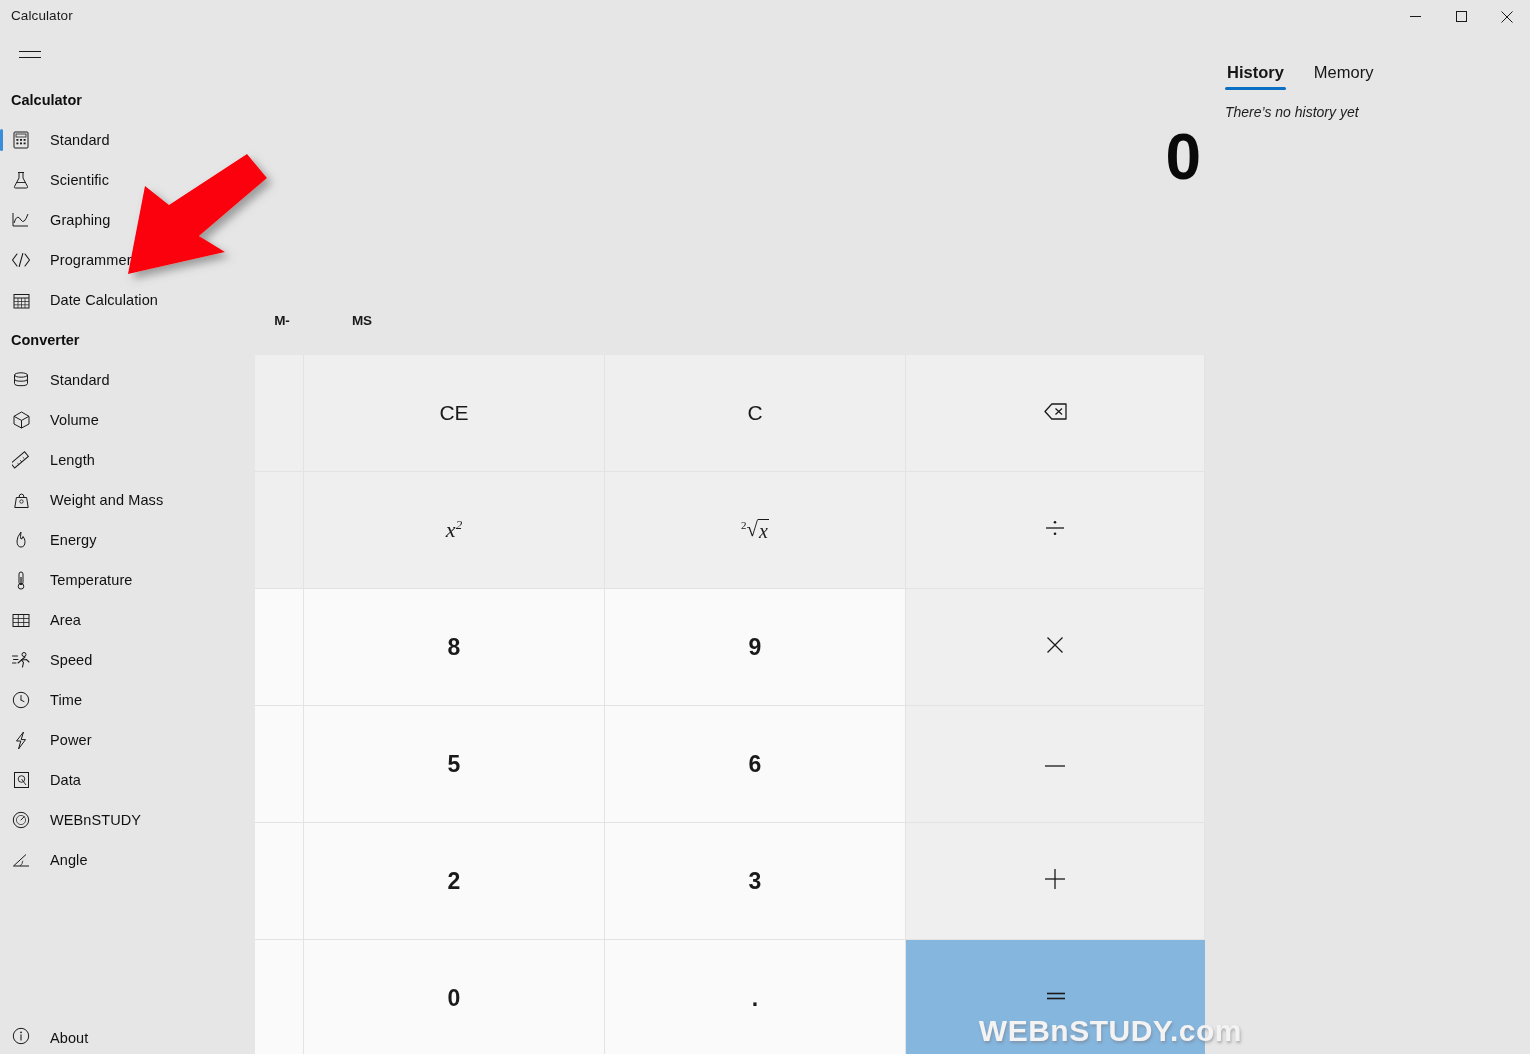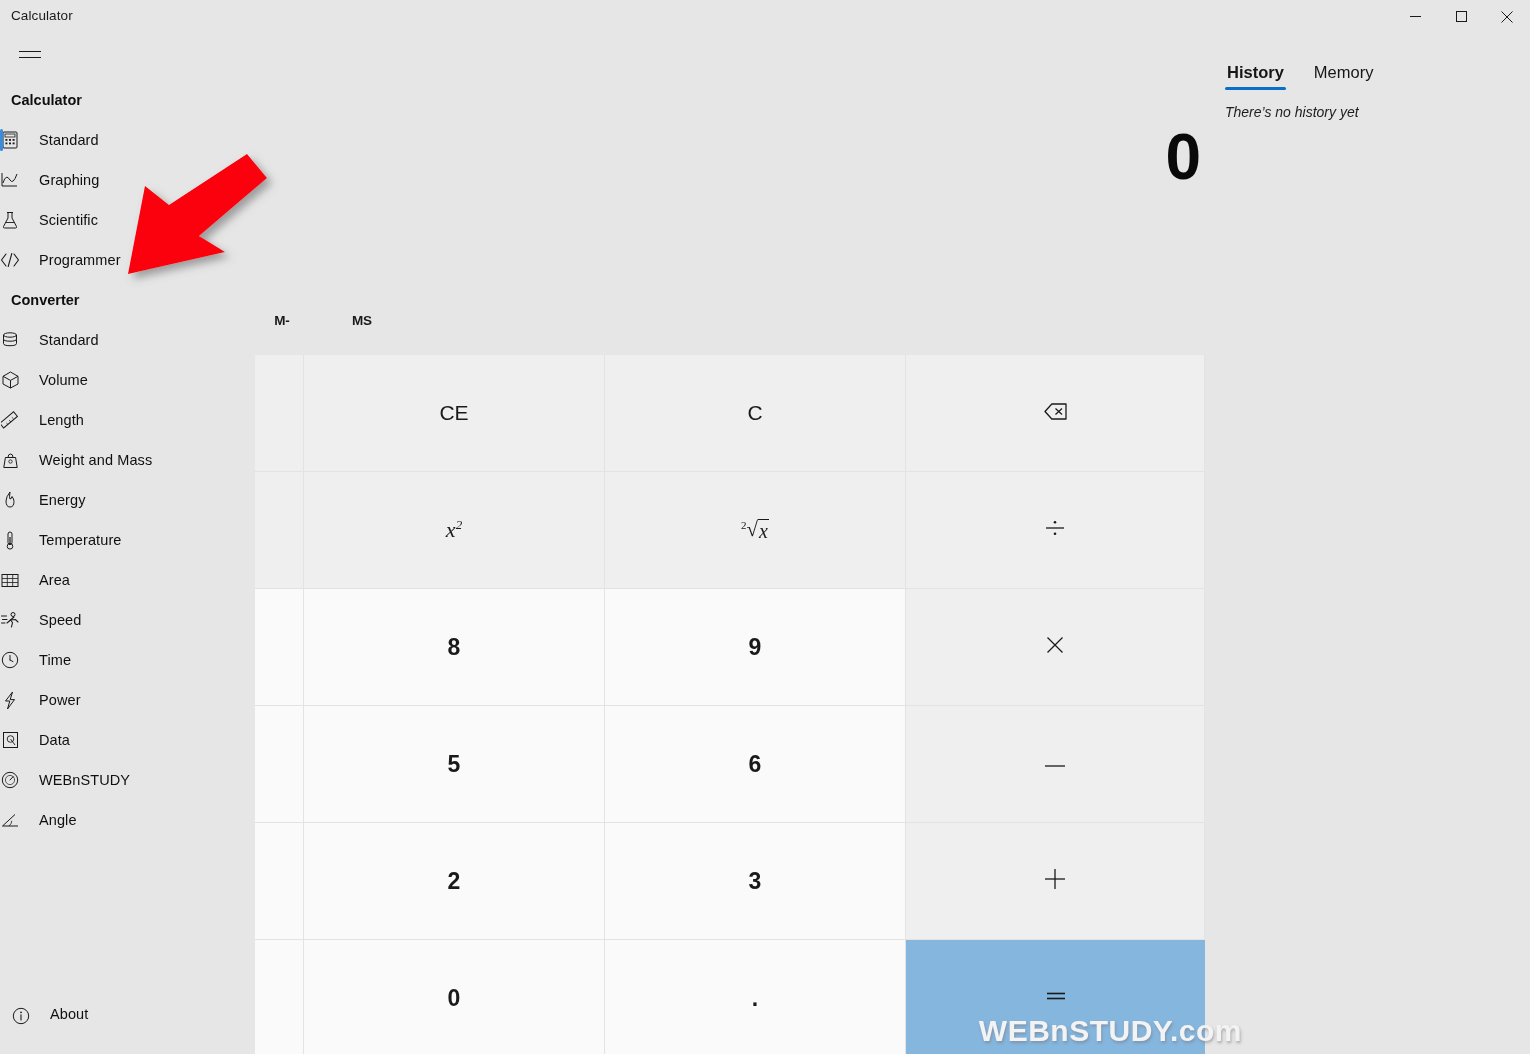--- a/index.html
+++ b/index.html
@@ -49,37 +49,37 @@
     width: 255px; height: 974px;
     background: #e6e6e6;
   }
   .nav-header {
     font-size: 14.5px; font-weight: bold; color: #0f0f0f;
     padding-left: 11px; height: 40px; line-height: 40px;
   }
   .nav-item {
     position: relative;
     height: 40px; display: flex; align-items: center;
-    color: #111;
+    padding-left: 11px; color: #111;
   }
   .nav-item .sel {
     position: absolute; left: 0; top: 9px;
     width: 3px; height: 22px; background: #3a8ddb; border-radius: 2px;
   }
   .nav-icon {
     width: 20px; height: 20px; margin-right: 19px;
     display: flex; align-items: center; justify-content: center;
     flex: 0 0 20px;
   }
   .nav-icon svg { display: block; }
   .nav-label { font-size: 14.5px; color: #101010; letter-spacing: .1px; }
 
   .about-item {
     position: absolute; left: 0; bottom: 8px;
-    width: 255px; height: 40px; display: flex; align-items: flex-start;
+    width: 255px; height: 40px; display: flex; align-items: flex-end;
     padding-left: 11px;
   }
 
   
   .main {
     position: absolute; left: 255px; top: 34px;
     width: 960px; height: 1020px;
   }
   .mem-row {
     position: absolute; left: 0; top: 264px; width: 960px; height: 56px;
@@ -226,51 +226,65 @@
           <rect x="3.4" y="11.5" width="2" height="1.8" fill="#1a1a1a"></rect>
           <rect x="7" y="11.5" width="2" height="1.8" fill="#1a1a1a"></rect>
           <rect x="10.6" y="11.5" width="2" height="1.8" fill="#1a1a1a"></rect>
         </svg>
       </span>
       <span class="nav-label">Standard</span>
     </div>
 
     <div class="nav-item">
       <span class="nav-icon">
+        <svg width="18" height="19" viewBox="0 0 18 19">
+          <path d="M7 1.5 L7 7 L2.5 15.5 Q2 17 3.6 17 L14.4 17 Q16 17 15.5 15.5 L11 7 L11 1.5" fill="none" stroke="#1a1a1a" stroke-width="1"></path>
+          <line x1="6" y1="1.5" x2="12" y2="1.5" stroke="#1a1a1a" stroke-width="1"></line>
+          <line x1="4.6" y1="11.5" x2="13.4" y2="11.5" stroke="#1a1a1a" stroke-width=".9"></line>
+        </svg>
+      </span>
+      <span class="nav-label">Scientific</span>
+    </div>
+
+    <div class="nav-item">
+      <span class="nav-icon">
         <svg width="18" height="18" viewBox="0 0 18 18">
           <path d="M1 15 L1 2" stroke="#1a1a1a" stroke-width="1" fill="none"></path>
           <path d="M1 15 L16 15" stroke="#1a1a1a" stroke-width="1" fill="none"></path>
           <path d="M2 12 Q5 2 9 9 Q12 14 16 3" fill="none" stroke="#1a1a1a" stroke-width="1"></path>
         </svg>
       </span>
       <span class="nav-label">Graphing</span>
     </div>
 
     <div class="nav-item">
       <span class="nav-icon">
-        <svg width="18" height="19" viewBox="0 0 18 19">
-          <path d="M7 1.5 L7 7 L2.5 15.5 Q2 17 3.6 17 L14.4 17 Q16 17 15.5 15.5 L11 7 L11 1.5" fill="none" stroke="#1a1a1a" stroke-width="1"></path>
-          <line x1="6" y1="1.5" x2="12" y2="1.5" stroke="#1a1a1a" stroke-width="1"></line>
-          <line x1="4.6" y1="11.5" x2="13.4" y2="11.5" stroke="#1a1a1a" stroke-width=".9"></line>
-        </svg>
-      </span>
-      <span class="nav-label">Scientific</span>
-    </div>
-
-    <div class="nav-item">
-      <span class="nav-icon">
         <svg width="20" height="16" viewBox="0 0 20 16">
           <path d="M6 2 L1.5 8 L6 14" fill="none" stroke="#1a1a1a" stroke-width="1.1" stroke-linejoin="round" stroke-linecap="round"></path>
           <path d="M14 2 L18.5 8 L14 14" fill="none" stroke="#1a1a1a" stroke-width="1.1" stroke-linejoin="round" stroke-linecap="round"></path>
           <line x1="11.8" y1="1.5" x2="8.2" y2="14.5" stroke="#1a1a1a" stroke-width="1.1" stroke-linecap="round"></line>
         </svg>
       </span>
       <span class="nav-label">Programmer</span>
     </div>
 
+    <div class="nav-item">
+      <span class="nav-icon">
+        <svg width="17" height="17" viewBox="0 0 17 17">
+          <rect x="1" y="2.5" width="15" height="13.5" fill="none" stroke="#1a1a1a" stroke-width="1"></rect>
+          <line x1="1" y1="6" x2="16" y2="6" stroke="#1a1a1a" stroke-width="1"></line>
+          <line x1="5" y1="6" x2="5" y2="16" stroke="#1a1a1a" stroke-width=".7"></line>
+          <line x1="8.5" y1="6" x2="8.5" y2="16" stroke="#1a1a1a" stroke-width=".7"></line>
+          <line x1="12" y1="6" x2="12" y2="16" stroke="#1a1a1a" stroke-width=".7"></line>
+          <line x1="1" y1="9.5" x2="16" y2="9.5" stroke="#1a1a1a" stroke-width=".7"></line>
+          <line x1="1" y1="12.8" x2="16" y2="12.8" stroke="#1a1a1a" stroke-width=".7"></line>
+        </svg>
+      </span>
+      <span class="nav-label">Date Calculation</span>
+    </div>
 
     <div class="nav-header">Converter</div>
 
     <div class="nav-item">
       <span class="nav-icon">
         <svg width="18" height="16" viewBox="0 0 18 16">
           <ellipse cx="9" cy="3" rx="6.5" ry="2.2" fill="none" stroke="#1a1a1a" stroke-width="1"></ellipse>
           <path d="M2.5 3 L2.5 7 Q2.5 9.2 9 9.2 Q15.5 9.2 15.5 7 L15.5 3" fill="none" stroke="#1a1a1a" stroke-width="1"></path>
           <path d="M2.5 7.5 L2.5 11.5 Q2.5 13.7 9 13.7 Q15.5 13.7 15.5 11.5 L15.5 7.5" fill="none" stroke="#1a1a1a" stroke-width="1"></path>
         </svg>

